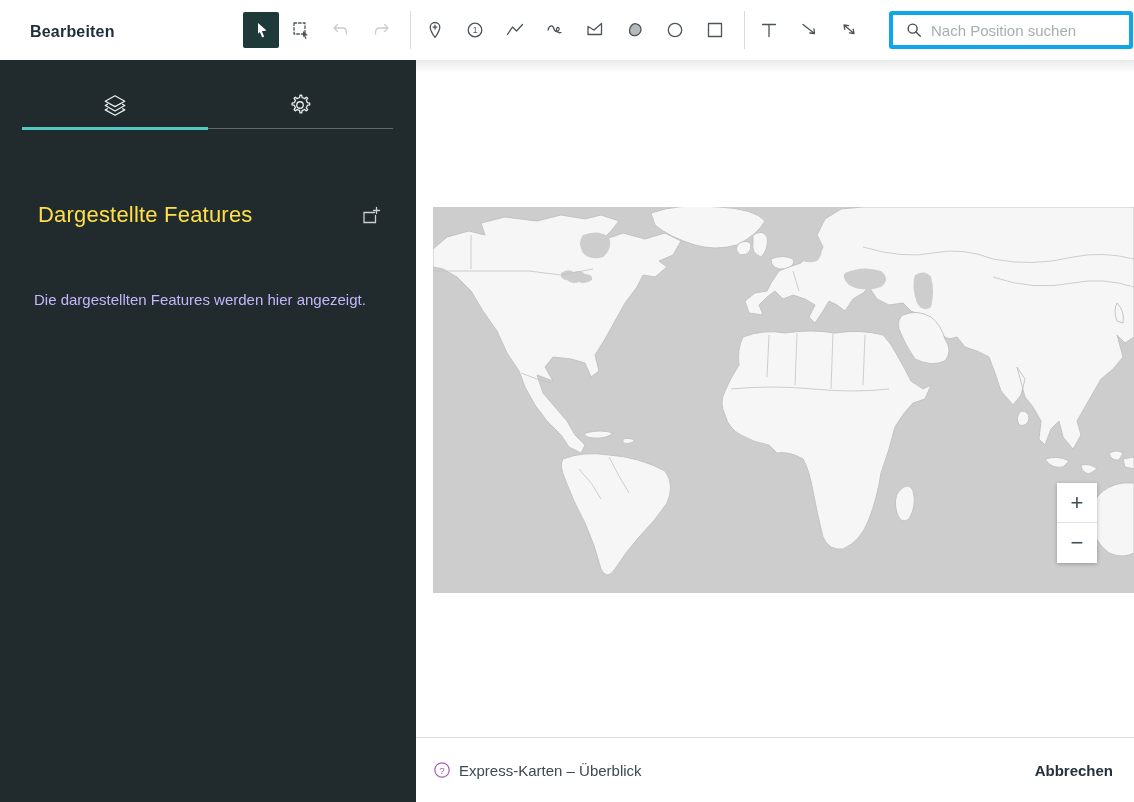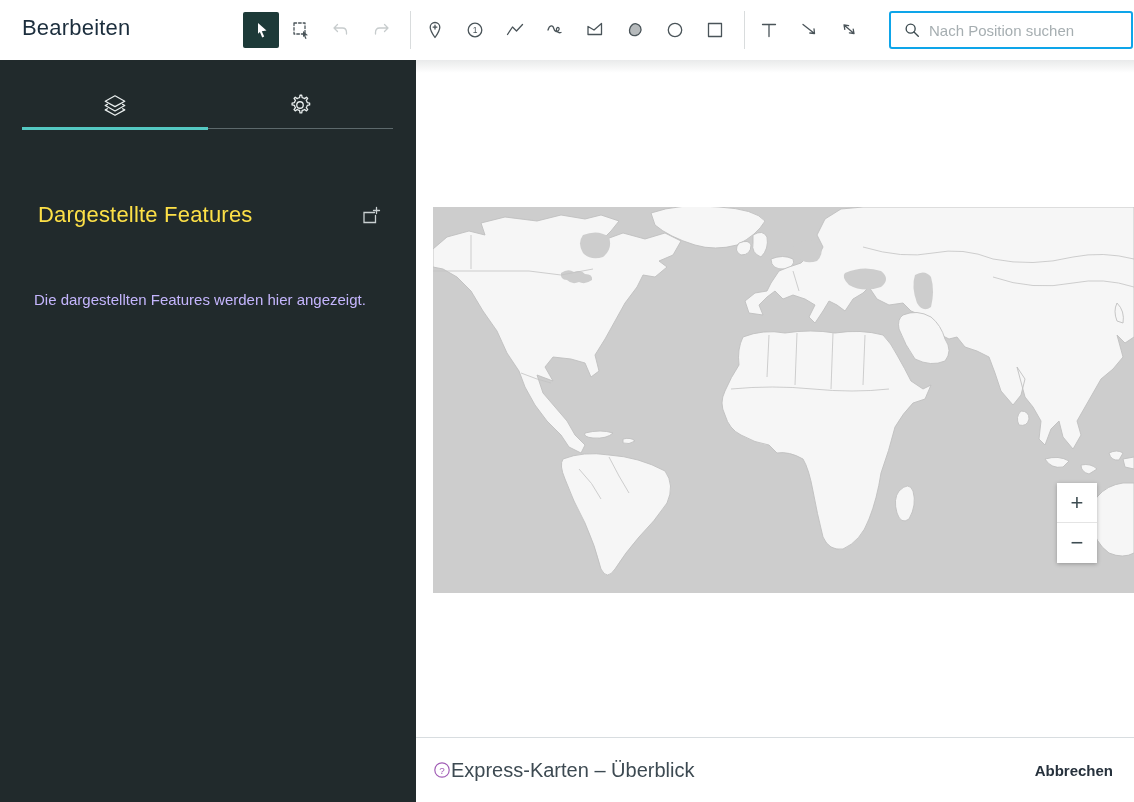--- a/index.html
+++ b/index.html
@@ -3,30 +3,30 @@
 <meta charset="utf-8">
 <style>
   * { box-sizing: border-box; }
   html,body { margin:0; padding:0; }
   body {
     width:1134px; height:802px; overflow:hidden; position:relative;
     font-family:"Liberation Sans", sans-serif; background:#ffffff;
   }
   
   .topbar { position:absolute; left:0; top:0; width:1134px; height:60px; background:#fff; z-index:10; }
-  .app-title { position:absolute; left:22px; top:15px; margin:0; font-size:22px; font-weight:400; color:#1c2e3d; letter-spacing:.2px; }
+  .app-title { position:absolute; left:22px; top:15px; margin:8px; font-size:16px; font-weight:700; color:#1c2e3d; letter-spacing:.2px; }
   .tools { position:absolute; left:243px; top:0; height:60px; display:flex; align-items:center; }
   .tool { width:36px; height:36px; margin-right:4px; display:flex; align-items:center; justify-content:center;
           background:transparent; border:none; border-radius:2px; padding:0; cursor:pointer; }
   .tool.selected { background:#1d3a38; }
   .tool svg { display:block; }
   .stroke-ic { stroke:#4a5459; fill:none; stroke-width:1.3; stroke-linecap:round; stroke-linejoin:round; }
   .stroke-dis { stroke:#c7cccd; fill:none; stroke-width:1.3; stroke-linecap:round; stroke-linejoin:round; }
   .vdiv { width:1px; height:38px; background:#d9dcdd; margin:0 6px 0 7px; }
-  .searchbox { margin-left:18px; width:244px; height:38px; border:2px solid #0ea5e9; border-radius:3px;
+  .searchbox { margin-left:18px; width:244px; height:38px; border:4px solid #0ea5e9; border-radius:3px;
                display:flex; align-items:center; background:#fff; }
   .searchbox .sicon { margin:0 8px 0 12px; display:flex; }
   .searchbox input { border:none; outline:none; flex:1; height:100%; font-size:15px; color:#333;
                      font-family:"Liberation Sans",sans-serif; background:transparent; padding:0; }
   .searchbox input::placeholder { color:#a6aeb1; }
   
   .sidebar { position:absolute; left:0; top:60px; width:416px; height:742px; background:#212a2c; }
   .tabs { position:absolute; left:22px; top:32px; width:371px; display:flex; }
   .tab { flex:1; height:37px; display:flex; align-items:flex-start; justify-content:center; position:relative; cursor:pointer; background:none; border:none; padding:0; }
   .tab::after { content:""; position:absolute; left:0; right:0; bottom:0; height:1px; background:#5d696c; }
@@ -47,21 +47,21 @@
   .zoomctl button:first-child { border-bottom:1px solid #e4e4e4; }
   .attrib { position:absolute; left:0; right:0; bottom:0; height:17px; background:rgba(255,255,255,.62);
             display:flex; align-items:center; justify-content:space-between; padding:0 5px; font-size:11px; color:#8f8f8f; }
   .attrib-right { display:flex; align-items:center; }
   .scalebar { width:74px; height:5px; border-left:1px solid #979797; border-right:1px solid #979797;
               border-bottom:1px solid #979797; margin:0 8px 2px 8px; }
   
   .actionbar { position:absolute; left:0; right:0; bottom:0; height:65px; background:#fff; border-top:1px solid #d8dde0;
                display:flex; align-items:center; justify-content:space-between; padding:0 21px 0 17px; }
   .help { display:flex; align-items:center; background:none; border:none; padding:0; cursor:pointer; }
-  .help-label { font-size:20px; color:#3d4a52; }
+  .help-label { margin-left:8px; font-size:15px; color:#3d4a52; }
   .actions { display:flex; align-items:center; }
   .btn-ghost { background:none; border:none; font-size:15px; font-weight:700; color:#26313c; cursor:pointer; padding:0;
                font-family:"Liberation Sans",sans-serif; }
   .btn-primary { margin-left:26px; width:135px; height:35px; background:#00756b; color:#fff; border:none; border-radius:1px;
                  font-size:14px; font-weight:700; cursor:pointer; font-family:"Liberation Sans",sans-serif; }
 </style>
 </head>
 <body>
 
 <header class="topbar">

